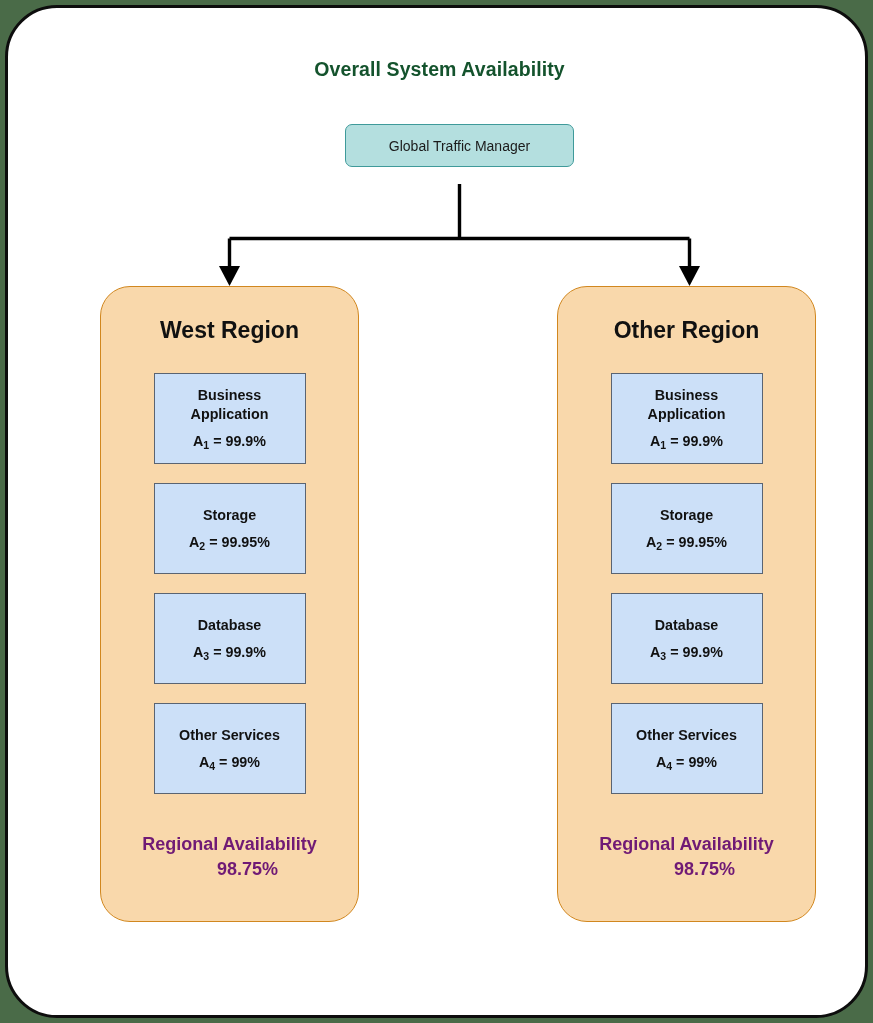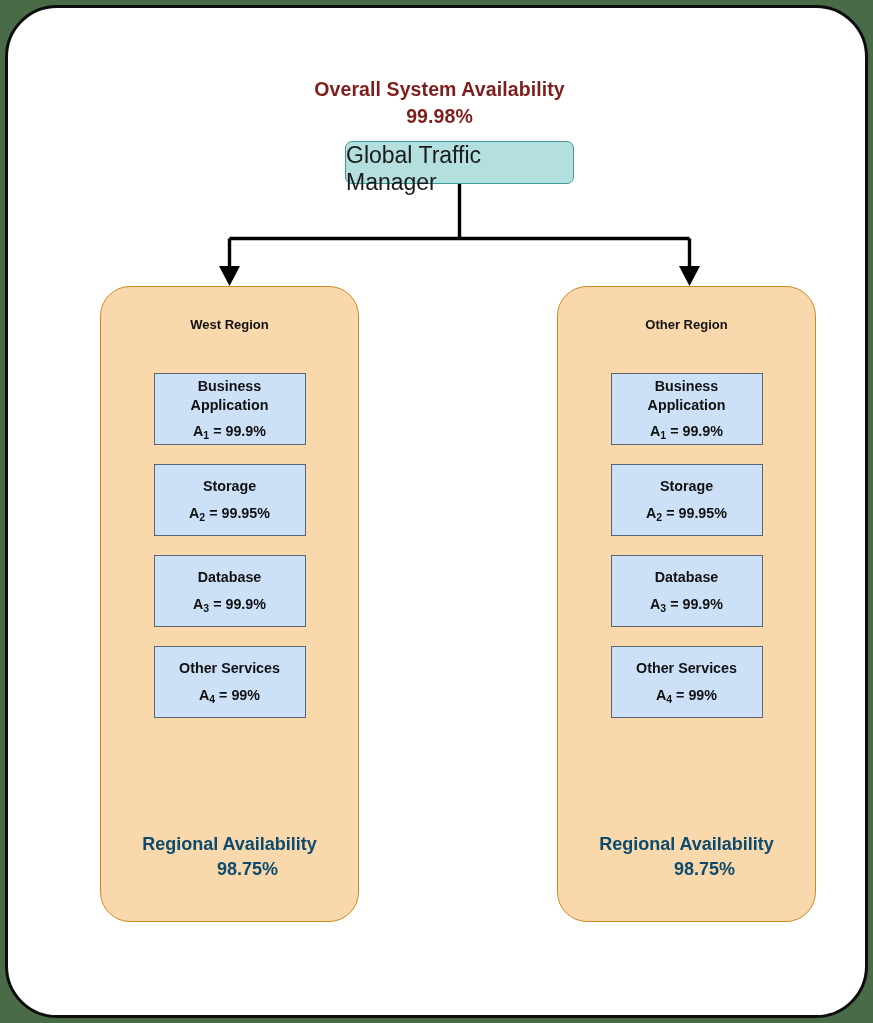--- a/index.html
+++ b/index.html
@@ -30,42 +30,42 @@
     overflow: hidden;
   }
 
   
   #title-block {
     position: absolute;
     left: 0;
     top: 48px;
     width: 863px;
     text-align: center;
-    color: #7f1d1d;
+    color: #14532d;
     font-size: 19.5px;
     font-weight: bold;
     line-height: 1.38;
     letter-spacing: 0.1px;
-    margin-top: 20px;
   }
 
   
   #gtm-node {
     position: absolute;
     left: 337px;
-    top: 133px;
+    top: 116px;
     width: 229px;
     height: 43px;
     background: #b4dfdf;
     border: 1.6px solid #3f9a9a;
     border-radius: 7px;
     display: flex;
+    align-items: center;
     justify-content: center;
     color: #1b1b1b;
-    font-size: 23px;
+    font-size: 14px;
     font-weight: normal;
   }
 
   
   #connector-layer {
     position: absolute;
     left: 0;
     top: 0;
     width: 863px;
     height: 1013px;
@@ -84,37 +84,37 @@
   }
   #region-west { left: 92px; }
   #region-east { left: 549px; }
 
   .region-title {
     position: absolute;
     top: 30px;
     left: 0;
     width: 100%;
     text-align: center;
-    font-size: 13px;
+    font-size: 23px;
     font-weight: bold;
     color: #111111;
   }
 
   
   .component-list {
     position: absolute;
     top: 86px;
     left: 0;
     width: 100%;
   }
 
   .component-box {
     position: relative;
     width: 152px;
-    height: 72px;
+    height: 91px;
     margin: 0 auto 19px auto;
     background: #cce0f8;
     border: 1.7px solid #5a6472;
     display: flex;
     flex-direction: column;
     align-items: center;
     justify-content: center;
     text-align: center;
     color: #111111;
     font-size: 14.3px;
@@ -138,33 +138,32 @@
 
   
   .region-footer {
     position: absolute;
     bottom: 38px;
     left: 0;
     width: 100%;
     text-align: center;
     font-size: 18px;
     font-weight: bold;
-    color: #0c4a6e;
+    color: #701a75;
     line-height: 1.42;
   }
   .region-footer .footer-value { display: block; padding-left: 36px; }
 </style>
 </head>
 <body>
 
 <div id="diagram-frame">
 
   <div id="title-block">
     <div>Overall System Availability</div>
-    <div>99.98%</div>
   </div>
 
   <div id="gtm-node">
     <span>Global Traffic Manager</span>
   </div>
 
   <svg id="connector-layer" viewBox="0 0 863 1013">
     <g stroke="#000000" stroke-width="3.4" fill="none">
       <path d="M 451.5 176 L 451.5 230.5"></path>
       <path d="M 221.5 230.5 L 681.5 230.5"></path>

